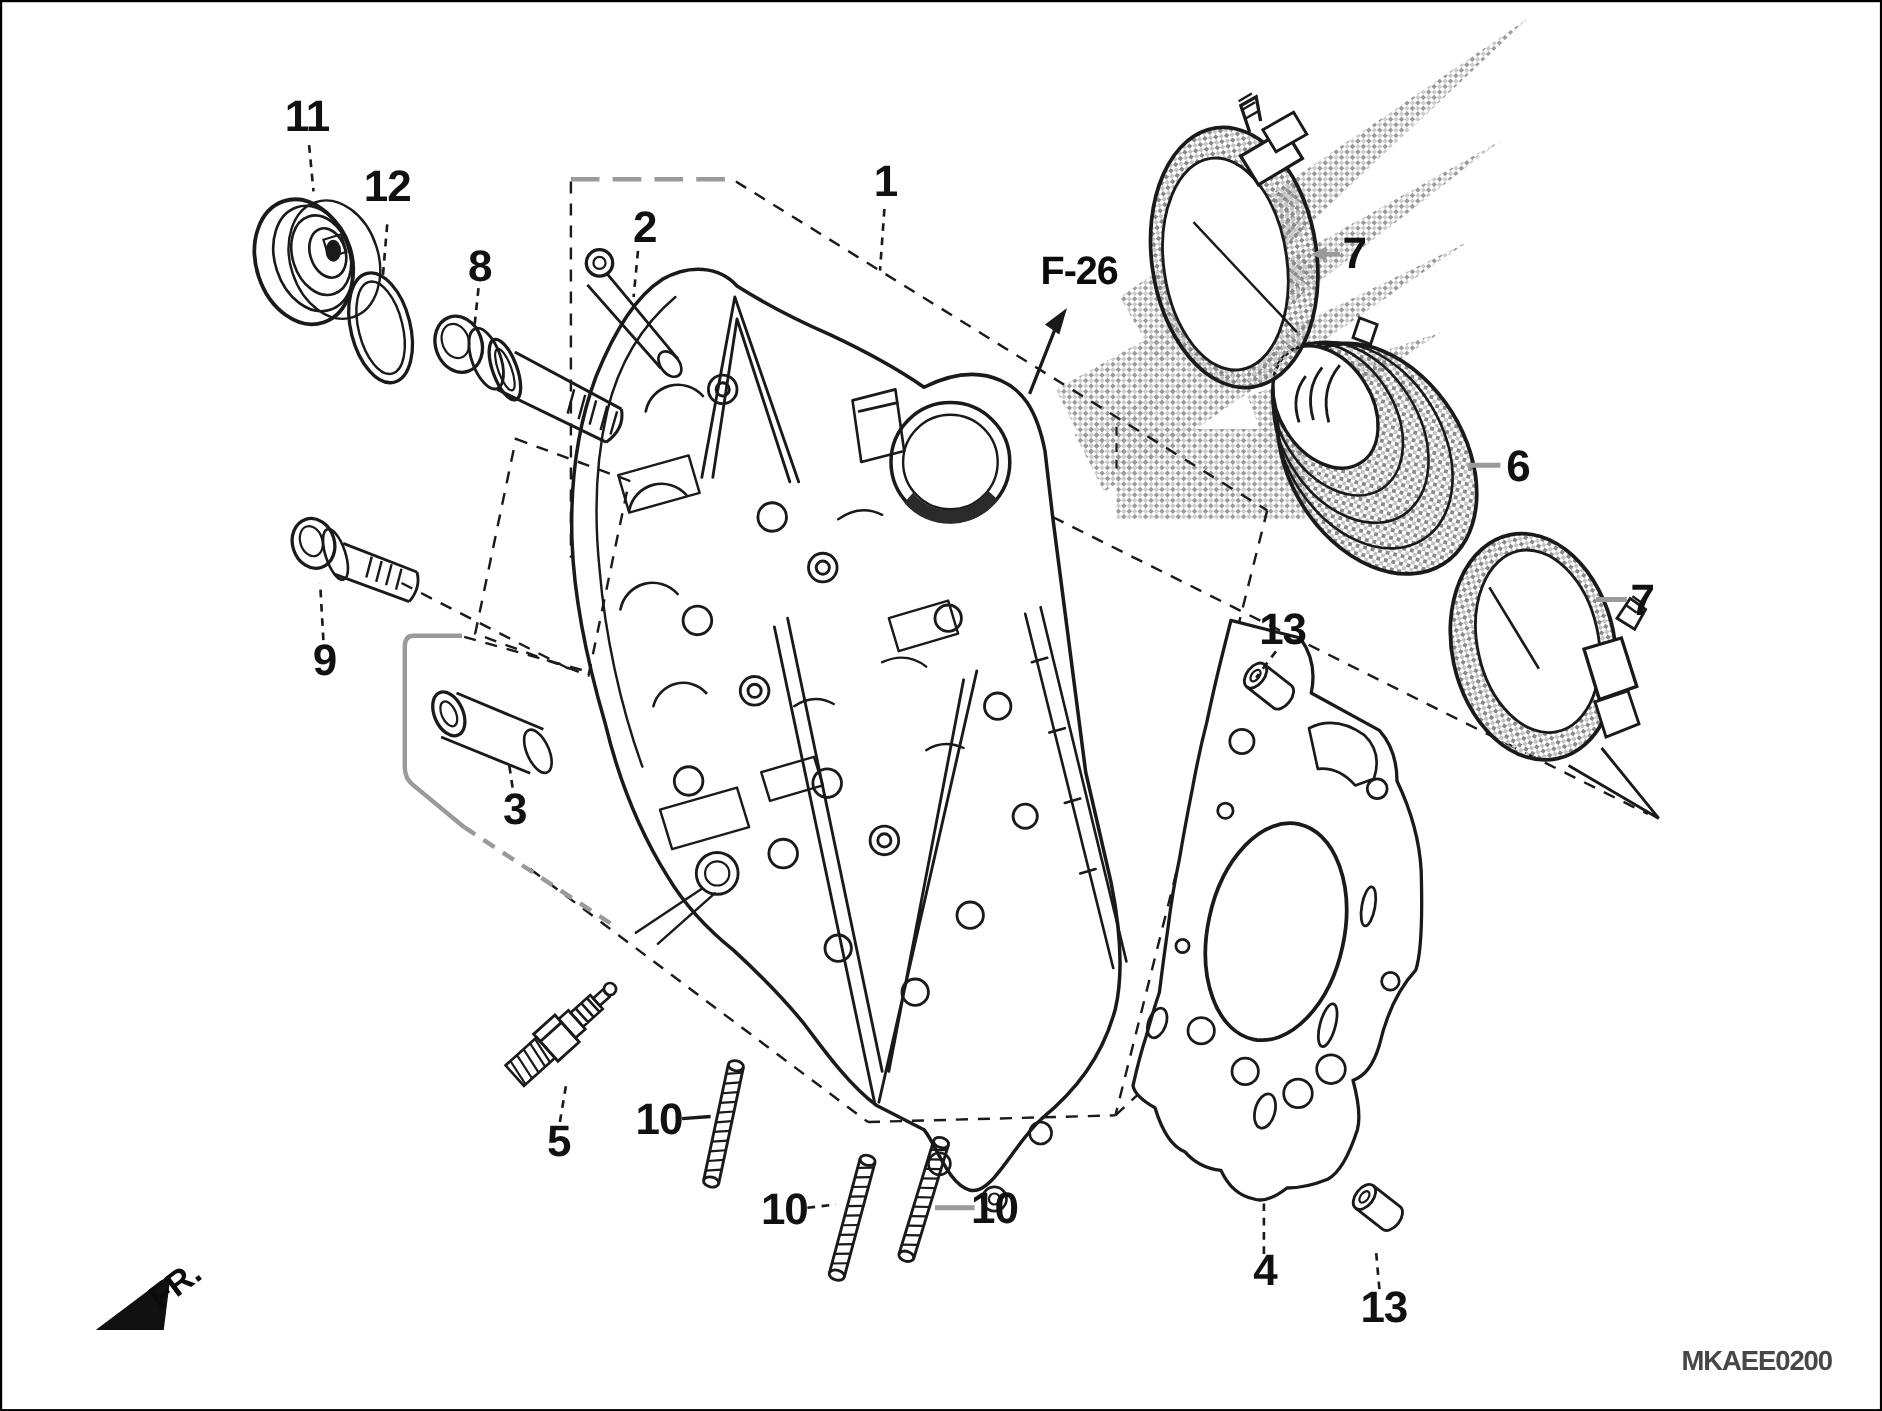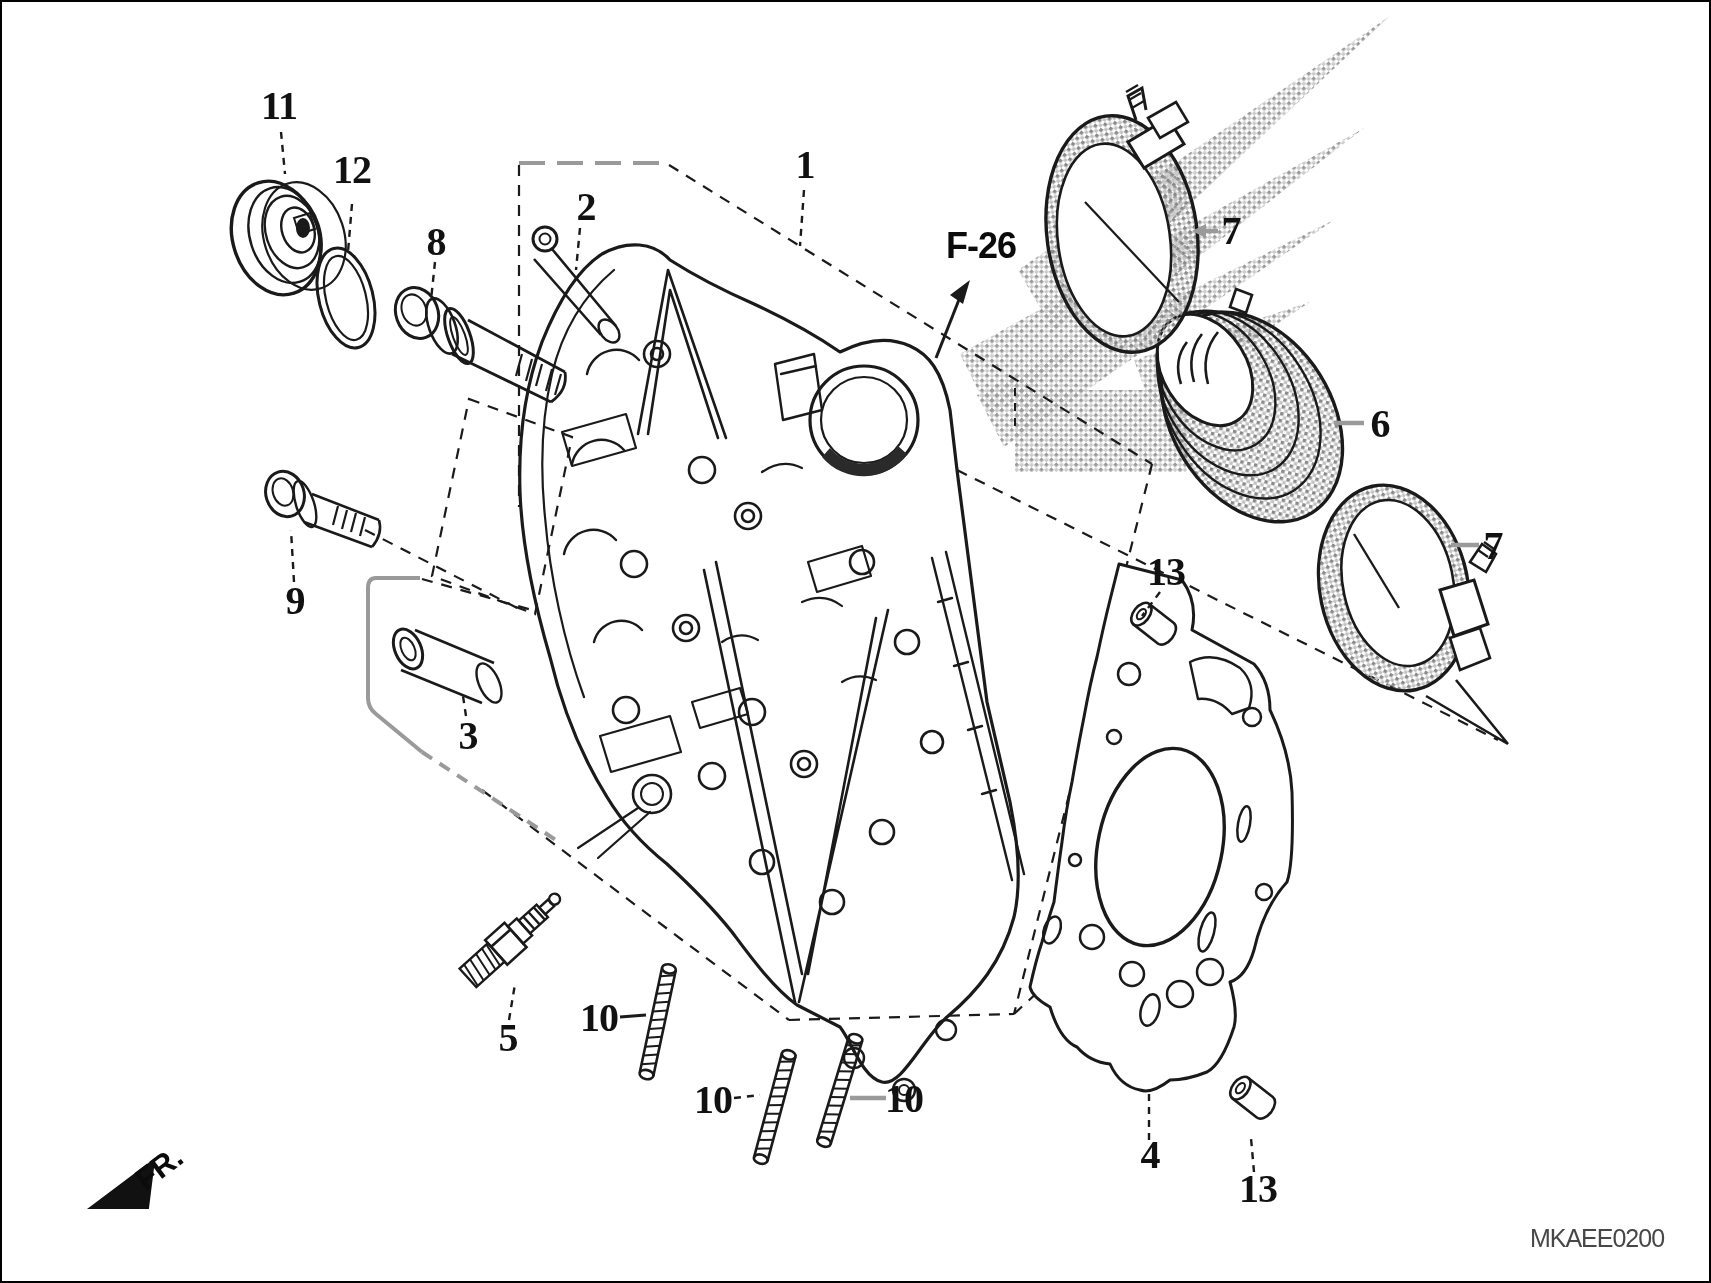--- a/index.html
+++ b/index.html
@@ -10,38 +10,38 @@
     border:2px solid #000;
     box-sizing:border-box;
     overflow:hidden;
     font-family:"Liberation Sans", sans-serif;
   }
   svg{position:absolute;left:0;top:0;}
   .txt-layer{position:absolute;left:0;top:0;width:100%;height:100%;}
   .part-label{
     position:absolute;
     transform:translate(-50%,-50%);
-    font-family:Liberation Serif, serif;
+    font-family:Liberation Sans, sans-serif;
     font-weight:bold;
     font-size:40px;
     color:#111;
     letter-spacing:-1px;
     white-space:nowrap;
     line-height:1;
   }
   .fig-ref{
     position:absolute;left:979px;top:244px;
     transform:translate(-50%,-50%);
     font-weight:bold;font-size:36px;color:#0b0b0b;
     letter-spacing:-1px;line-height:1;
   }
   .diagram-code{
     position:absolute;left:1595px;top:1236px;
     transform:translate(-50%,-50%);
-    font-weight:normal;font-size:25px;color:#474747;
+    font-weight:bold;font-size:25px;color:#474747;
     letter-spacing:-1px;line-height:1;
   }
   .fr-marker{
     position:absolute;left:157px;top:1166px;
     transform:translate(-50%,-50%) rotate(-37deg);
     font-weight:bold;font-size:31px;color:#0b0b0b;
     line-height:1;
   }
 </style>
 </head>

